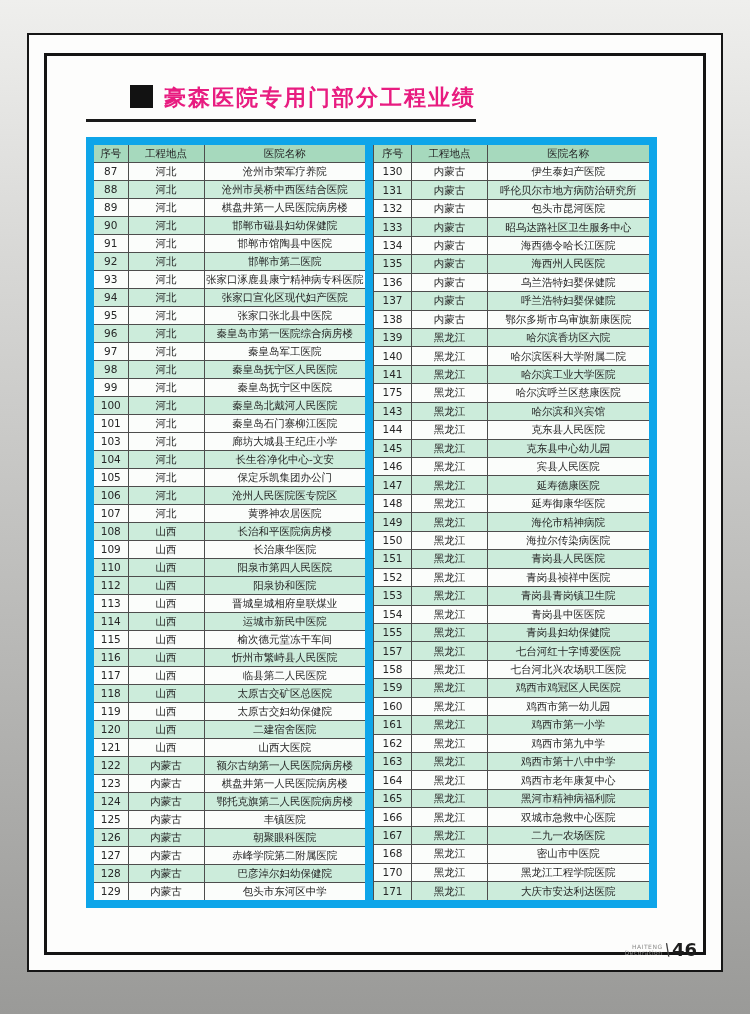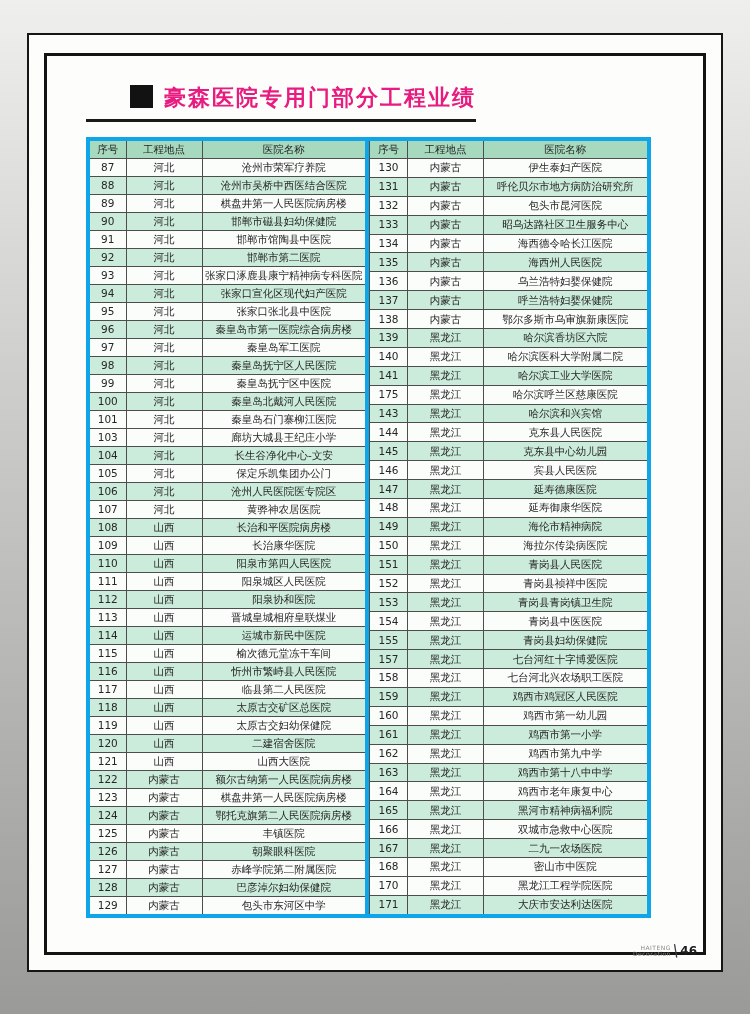--- a/index.html
+++ b/index.html
@@ -51,21 +51,21 @@
   }
   .table-wrap {
     position: absolute;
     left: 57px; top: 102px;
     display: flex;
   }
   table {
     border-collapse: collapse;
     table-layout: fixed;
     width: 279px;
-    border: 4px solid #0ea5e9;
+    border: 8px solid #0ea5e9;
   }
   .tbl-right { border-left: none; }
   th, td {
     border: 1px solid #4d4d4d;
     font-size: 10.5px;
     color: #262626;
     text-align: center;
     white-space: nowrap;
     overflow: hidden;
     height: 18px;
@@ -93,21 +93,21 @@
     color: #8a8a88;
     letter-spacing: 0.5px;
   }
   .slash {
     font-size: 16px;
     color: #3a3a3a;
     transform: rotate(8deg);
     margin: 0 1px;
   }
   .page-number {
-    font-size: 12px;
+    font-size: 18px;
     font-weight: bold;
     color: #1d1d1d;
   }
 </style>
 </head>
 <body>
 
 <div class="page">
   <div class="inner-frame"></div>
 
@@ -240,25 +240,20 @@
           <tr class="plain">
             <td>109</td>
             <td>山西</td>
             <td>长治康华医院</td>
           </tr>
           <tr class="stripe">
             <td>110</td>
             <td>山西</td>
             <td>阳泉市第四人民医院</td>
           </tr>
-          <tr class="plain">
-            <td>111</td>
-            <td>山西</td>
-            <td>阳泉城区人民医院</td>
-          </tr>
           <tr class="stripe">
             <td>112</td>
             <td>山西</td>
             <td>阳泉协和医院</td>
           </tr>
           <tr class="plain">
             <td>113</td>
             <td>山西</td>
             <td>晋城皇城相府皇联煤业</td>
           </tr>

